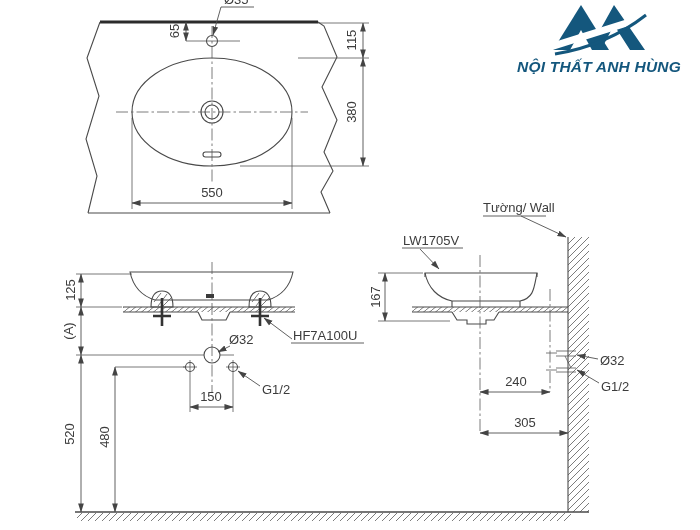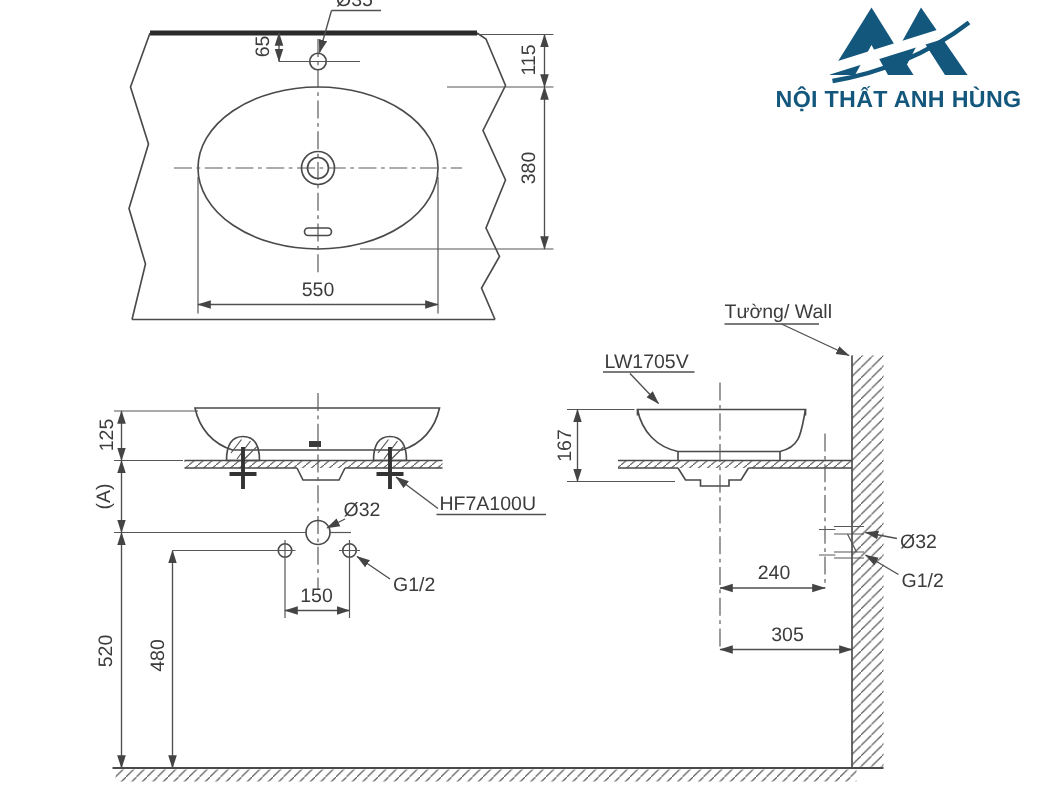--- a/index.html
+++ b/index.html
@@ -6,21 +6,21 @@
   body{font-family:"Liberation Sans", sans-serif;position:relative;}
   #drawing{position:absolute;left:0;top:0;}
   .dim{font-size:13px;fill:#3c3c3c;}
   .lbl{font-size:13px;fill:#3c3c3c;}
   .outline{stroke:#4a4a4a;stroke-width:1.1;fill:none;}
   .thin{stroke:#565656;stroke-width:0.8;fill:none;}
   .dimline{stroke:#4f4f4f;stroke-width:0.9;fill:none;}
   .center{stroke:#5a5a5a;stroke-width:0.8;fill:none;stroke-dasharray:12 3 2.5 3;}
   .thick{stroke:#2b2b2b;stroke-width:3.2;fill:none;}
   .bolt{stroke:#333;stroke-width:2.6;fill:none;}
-  #logo{position:absolute;left:516px;top:2px;width:166px;text-align:center;}
+  #logo{position:absolute;left:516px;top:2px;width:166px;text-align:center;font-style:italic;}
   #logo svg{display:block;margin:0 auto;}
   #logo .brand-text{font-size:15.5px;font-weight:bold;letter-spacing:0.2px;color:#14577d;margin-top:2px;white-space:nowrap;}
 </style>
 </head>
 <body>
 
 <svg id="drawing" width="700" height="530" viewBox="0 0 700 530">
   <defs>
     <marker id="arr" viewBox="0 0 10 10" refX="9.5" refY="5" markerWidth="9" markerHeight="9" markerUnits="userSpaceOnUse" orient="auto-start-reverse">
       <path d="M0,1.8 L10,5 L0,8.2 Z" fill="#444"></path>

